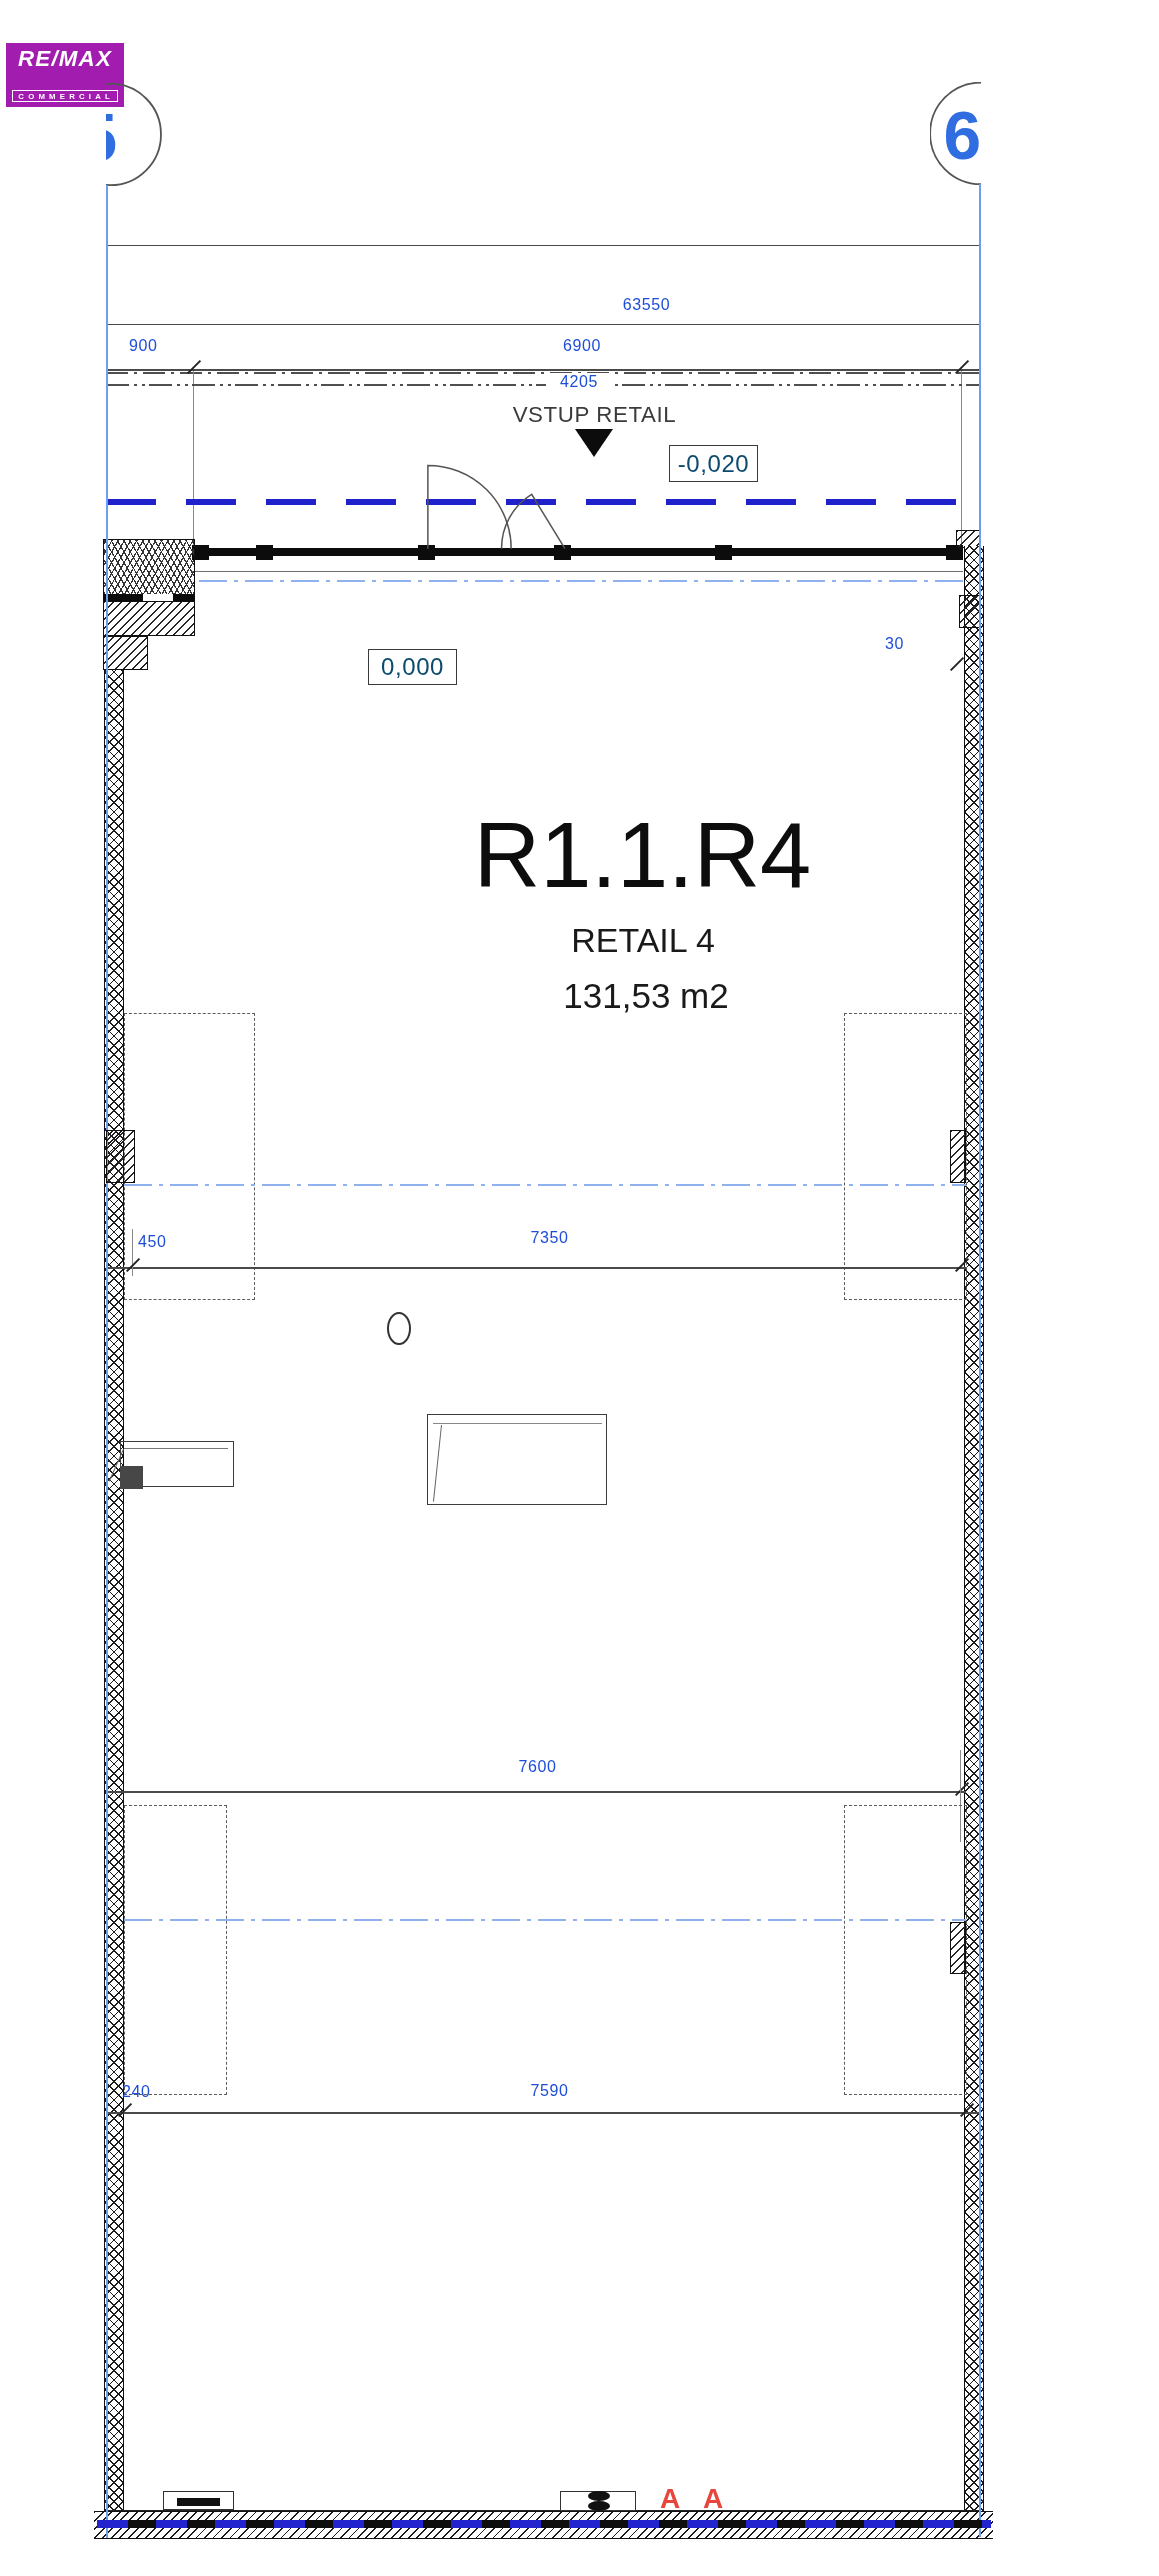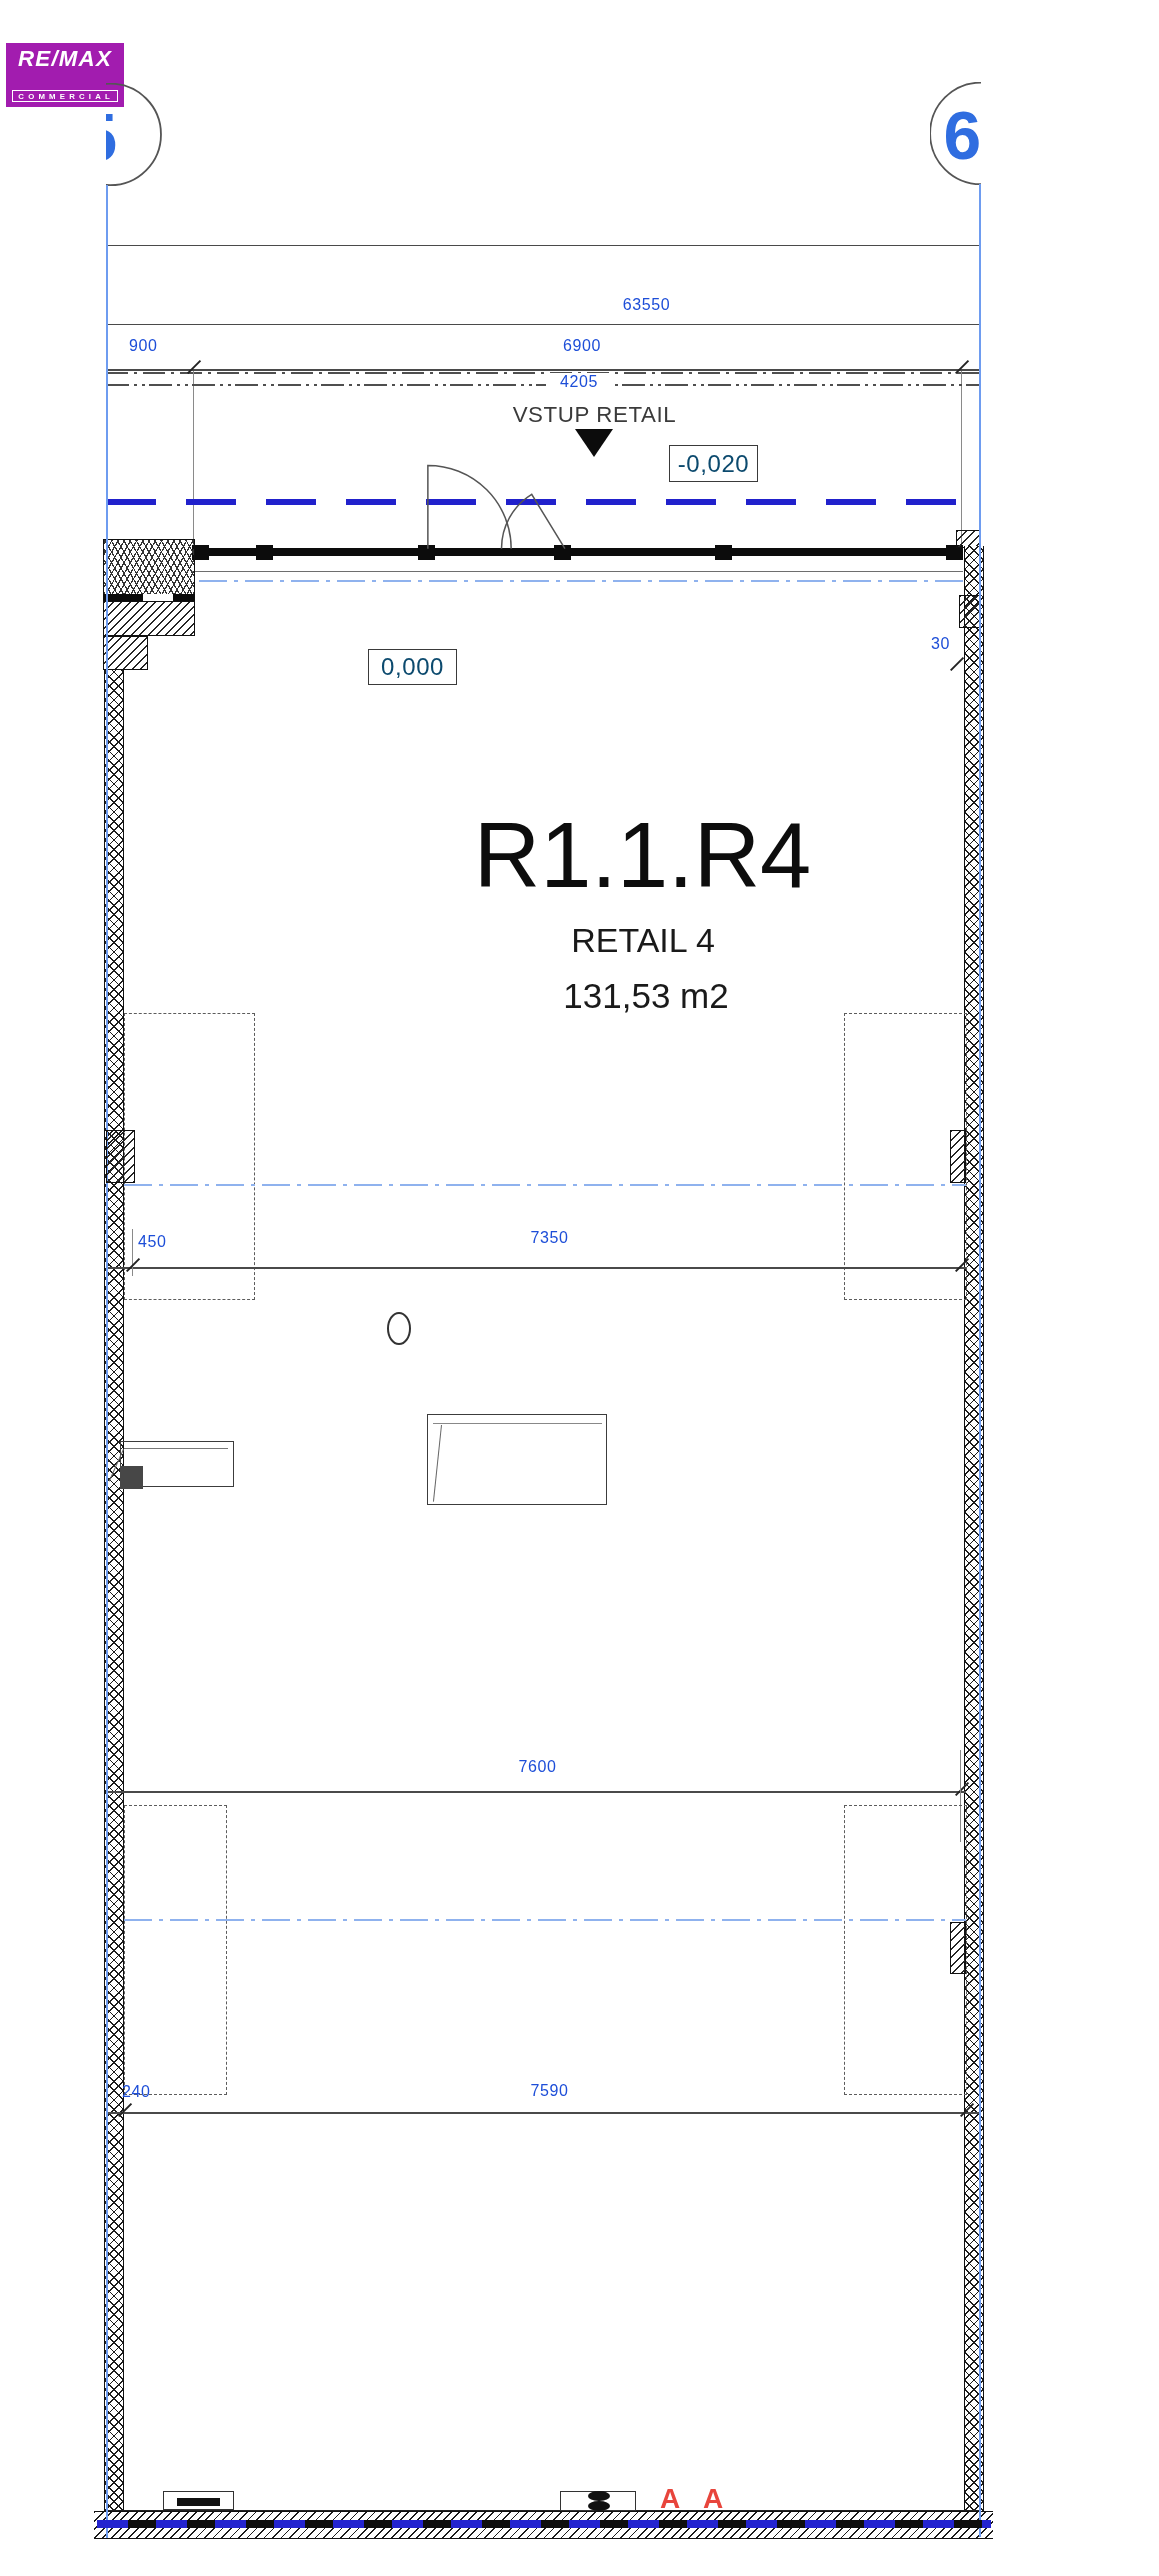--- a/index.html
+++ b/index.html
@@ -105,21 +105,21 @@
   <div class="abs hatch" style="left:956px;top:530px;width:25px;height:18px;"></div>
   <div class="abs wall-x" style="left:964px;top:546px;width:17.5px;height:1966px;"></div>
   <div class="abs hatch" style="left:959px;top:595px;width:22px;height:33px;"></div>
   <div class="abs hatch" style="left:106px;top:1130px;width:29px;height:53px;z-index:35;"></div>
   <div class="abs hatch" style="left:950px;top:1130px;width:15.7px;height:53px;z-index:35;"></div>
   <div class="abs hatch" style="left:950px;top:1922px;width:15.7px;height:52px;z-index:35;"></div>
 
   <div class="abs lvlbox" style="left:368px;top:649px;width:89px;height:36px;">
     <span>0,000</span>
   </div>
-  <div class="abs dim-text" style="left:931px;top:635px;">30</div>
+  <div class="abs dim-text" style="left:885px;top:635px;">30</div>
   <div class="abs tick" style="left:948px;top:663px;"></div>
 
   <div class="abs ctr" style="left:386px;top:803px;width:513px;font-size:92px;color:#0d0d0d;white-space:nowrap;">R1.1.R4</div>
   <div class="abs ctr" style="left:477px;top:921px;width:332px;font-size:34px;color:#1a1a1a;">RETAIL 4</div>
   <div class="abs ctr" style="left:477px;top:976px;width:338px;font-size:35px;color:#1a1a1a;text-align:center;">131,53 m2</div>
 
   <div class="abs ddrect" style="left:124px;top:1013px;width:131px;height:287px;"></div>
   <div class="abs ddrect" style="left:844px;top:1013px;width:123px;height:287px;"></div>
   <div class="abs dd-blue" style="left:124px;top:1184px;width:842px;"></div>
 

